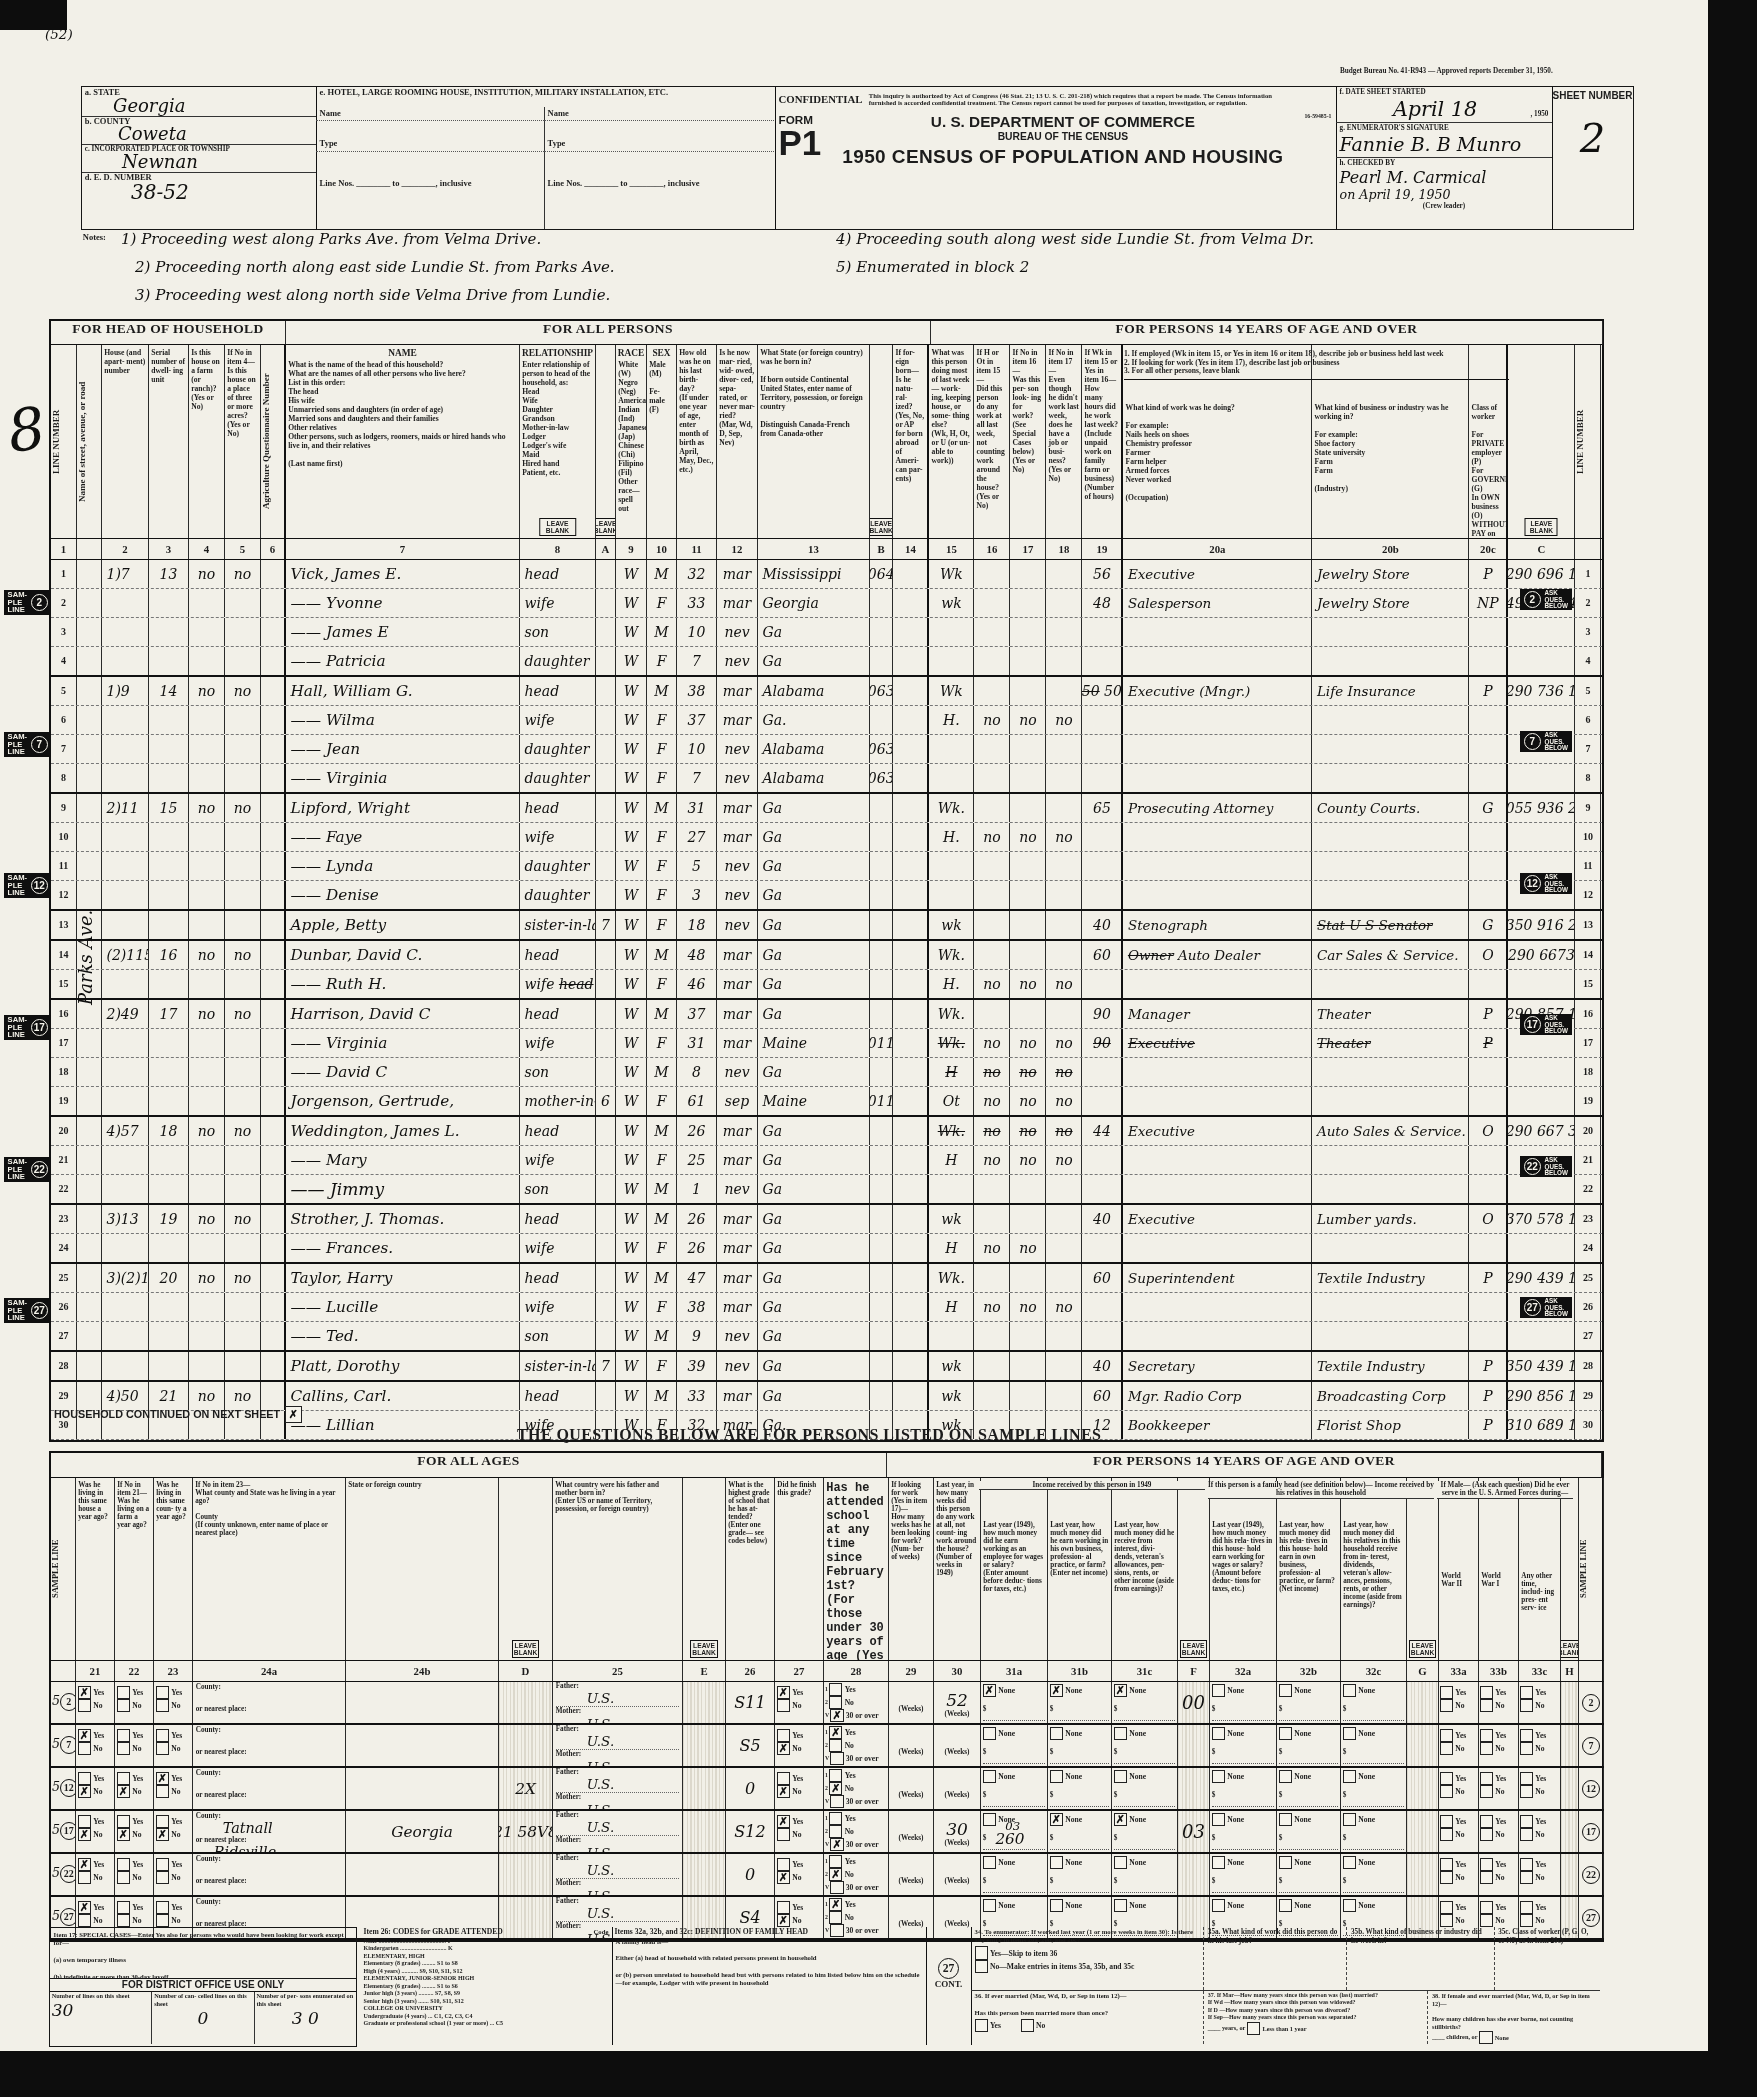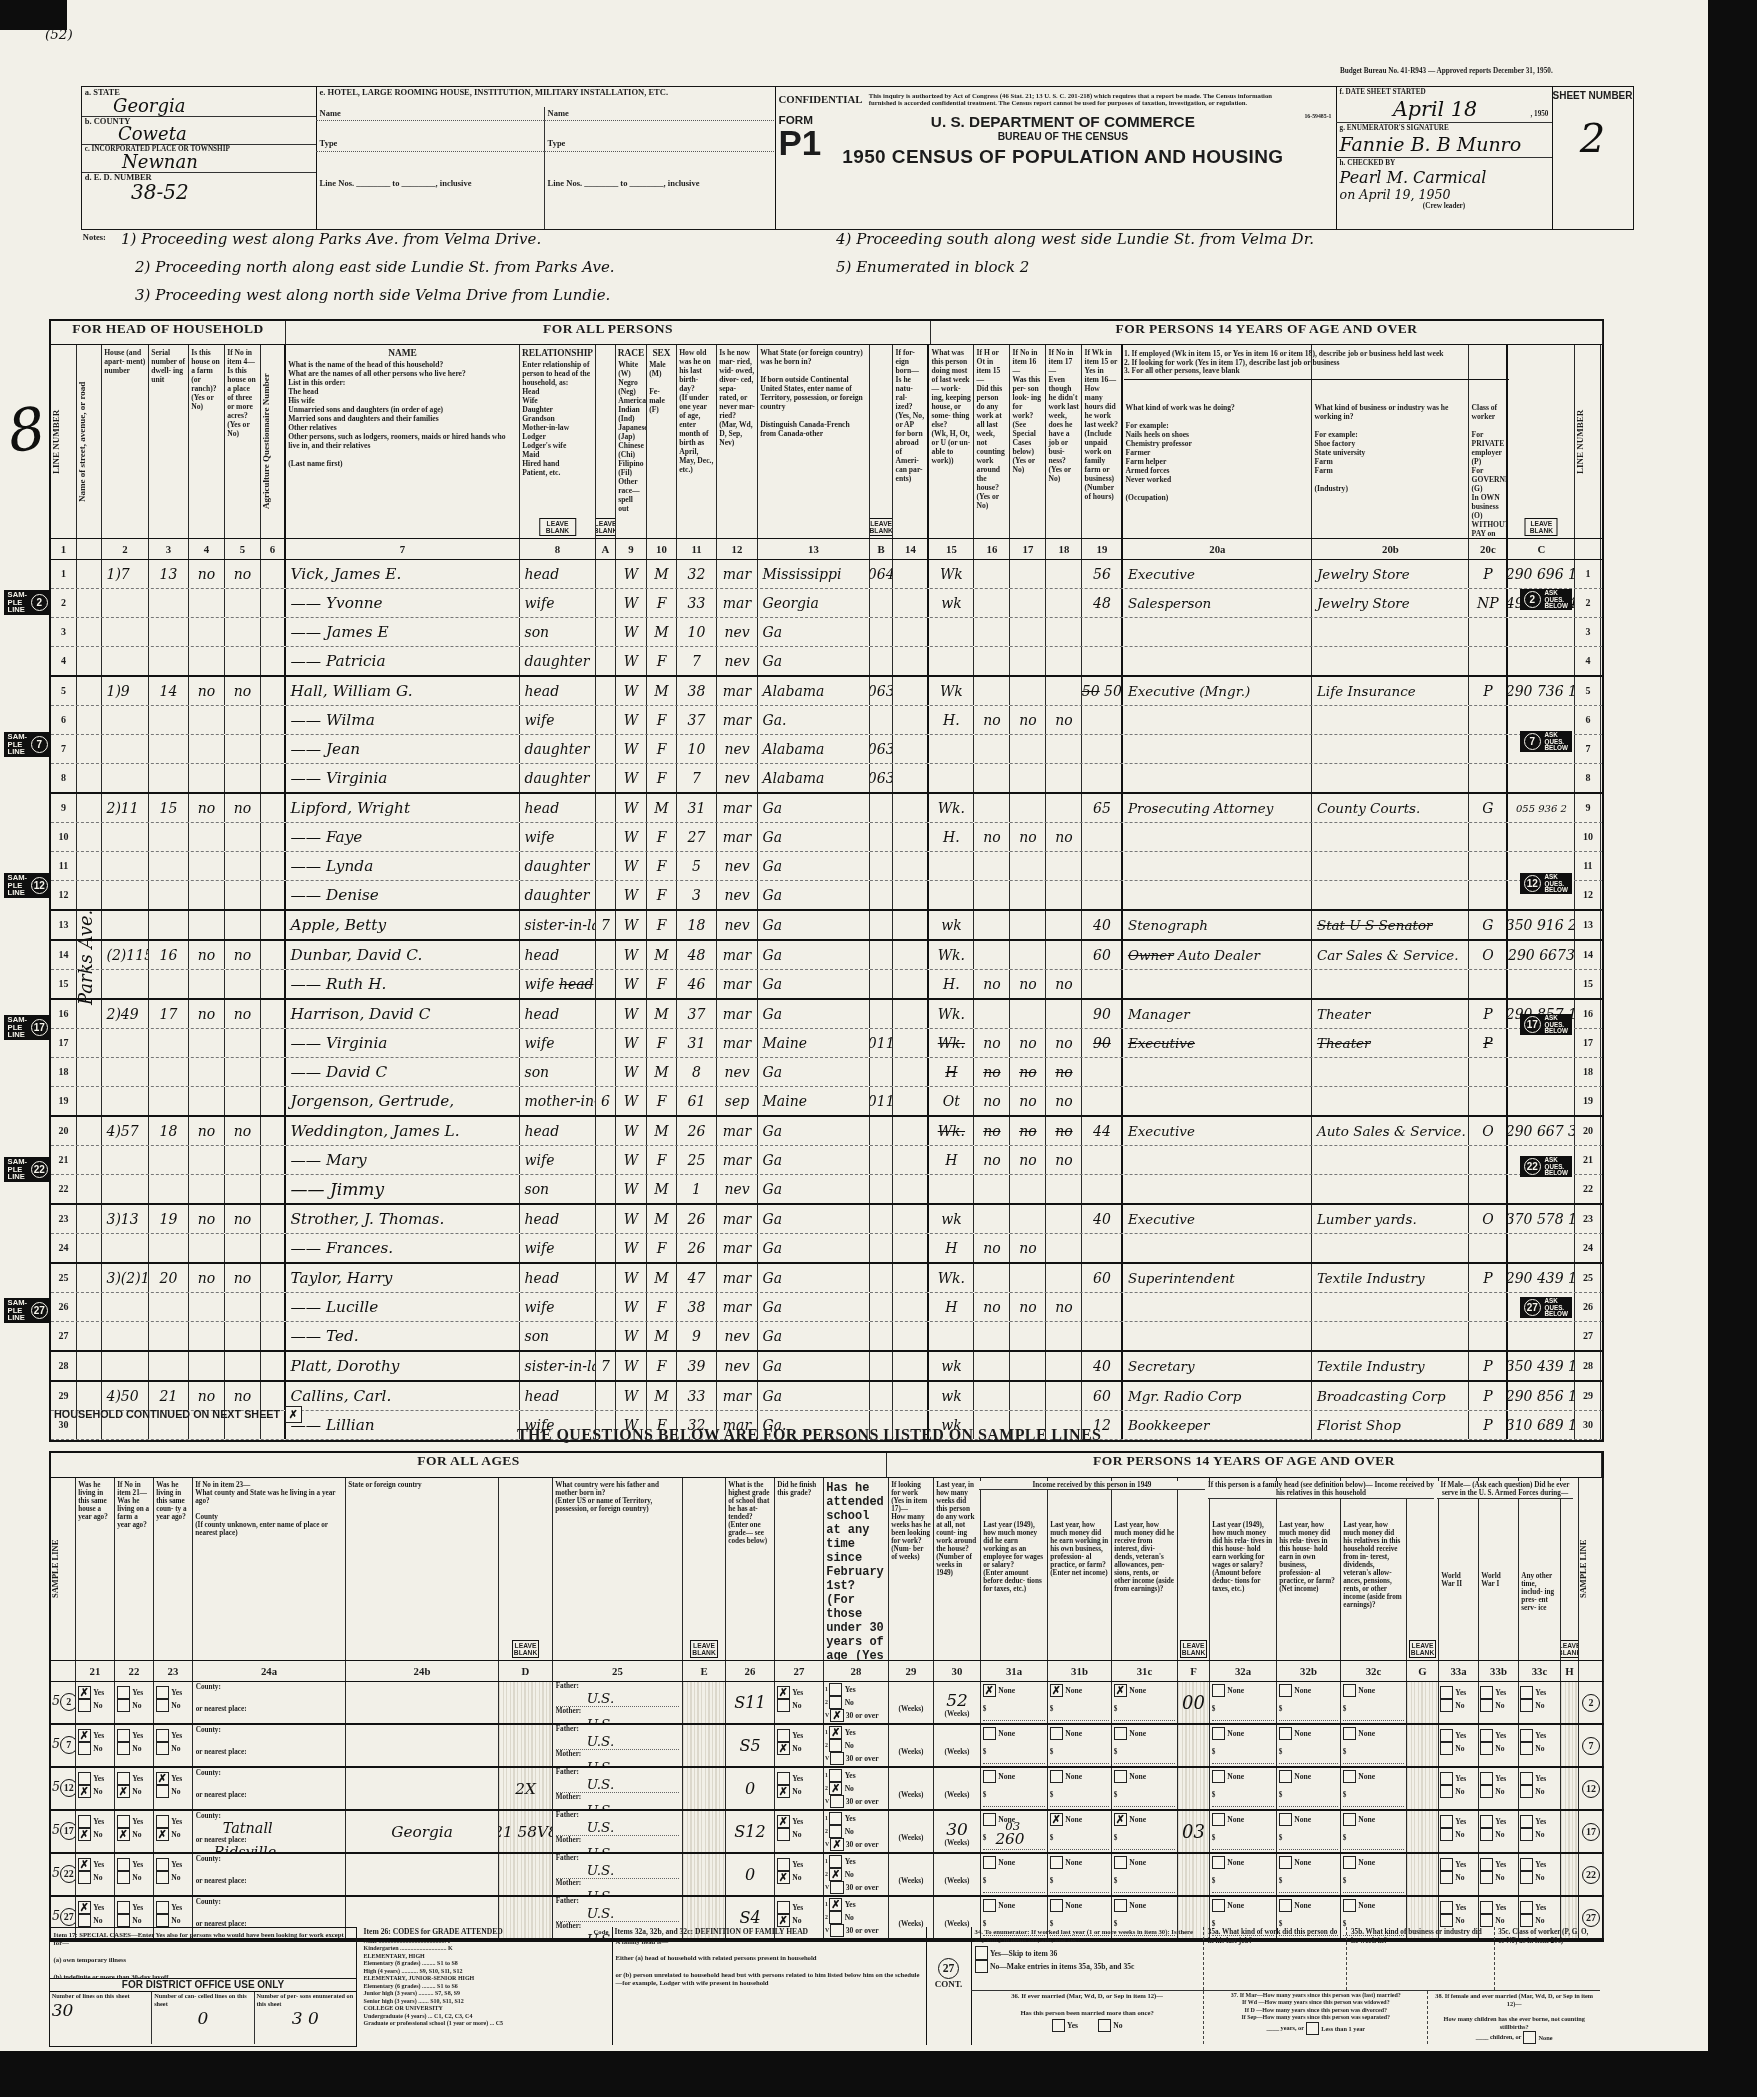--- a/index.html
+++ b/index.html
@@ -839,21 +839,21 @@
           <div class="cell bcell lft">
             <span class="hw" style="font-size: 13.5px;">Prosecuting Attorney</span>
           </div>
           <div class="cell bcell lft">
             <span class="hw" style="font-size: 13.5px;">County Courts.</span>
           </div>
           <div class="cell bcell hv">
             <span class="hw" style="font-size: 14px;">G</span>
           </div>
           <div class="cell bcell">
-            <span class="hw" style="font-size: 10px;">055 936 2</span>
+            <span class="hw" style="font-size: 14px;">055 936 2</span>
           </div>
           <div class="cell bcell">
             <span class="pt" style="font-size: 10px;">9</span>
           </div>
         </div>
         <div class="grid trow" style="grid-template-columns: 26px 25px 47px 40px 36px 36px 25px 234px 76px 20px 31px 30px 40px 41px 112px 23.4px 36px 45px 36px 36px 36px 41px 189px 157px 39px 67px 26px; height: 28px;">
           <div class="cell bcell">
             <span class="pt" style="font-size: 10px;">10</span>
           </div>
           <div class="cell bcell"></div>
@@ -2874,21 +2874,21 @@
       <div style="width:135px;border-right:0.9px dashed #444;padding:0.9px 3.6px;">
             <div class="ftr" style="font-size:7.2px;">35a.  What kind of work did this person do in his last job?</div>
           </div>
       <div style="width:139px;border-right:0.9px dashed #444;padding:0.9px 3.6px;">
             <div class="ftr" style="font-size:7.2px;">35b.  What kind of business or industry did he work in?</div>
           </div>
       <div style="flex:1;padding:0.9px 3.6px;">
             <div class="ftr" style="font-size:7.2px;">35c.  Class of worker (P, G, O, or NP, as in item 20c)</div>
           </div>
     </div>
-    <div style="display:flex;height:53px;text-align:center;">
+    <div style="display:flex;height:53px;">
       <div style="width:225px;border-right:0.9px dashed #444;padding:0.9px 3.6px;">
         <div class="ftr" style="font-size:6.7px;">36.  If ever married (Mar, Wd, D, or Sep in item 12)—
 
 Has this person been married more than once?</div>
         <div style="margin-top:1.8px;"><span class="cb"></span><span class="cbl">Yes</span>
         <span class="cb" style="margin-left:18px;"></span><span class="cbl">No</span></div>
       </div>
       <div style="width:216px;border-right:0.9px dashed #444;padding:0.9px 3.6px;">
         <div class="ftr" style="font-size:6px;">37.  If Mar—How many years since this person was (last) married?
 If Wd —How many years since this person was widowed?

